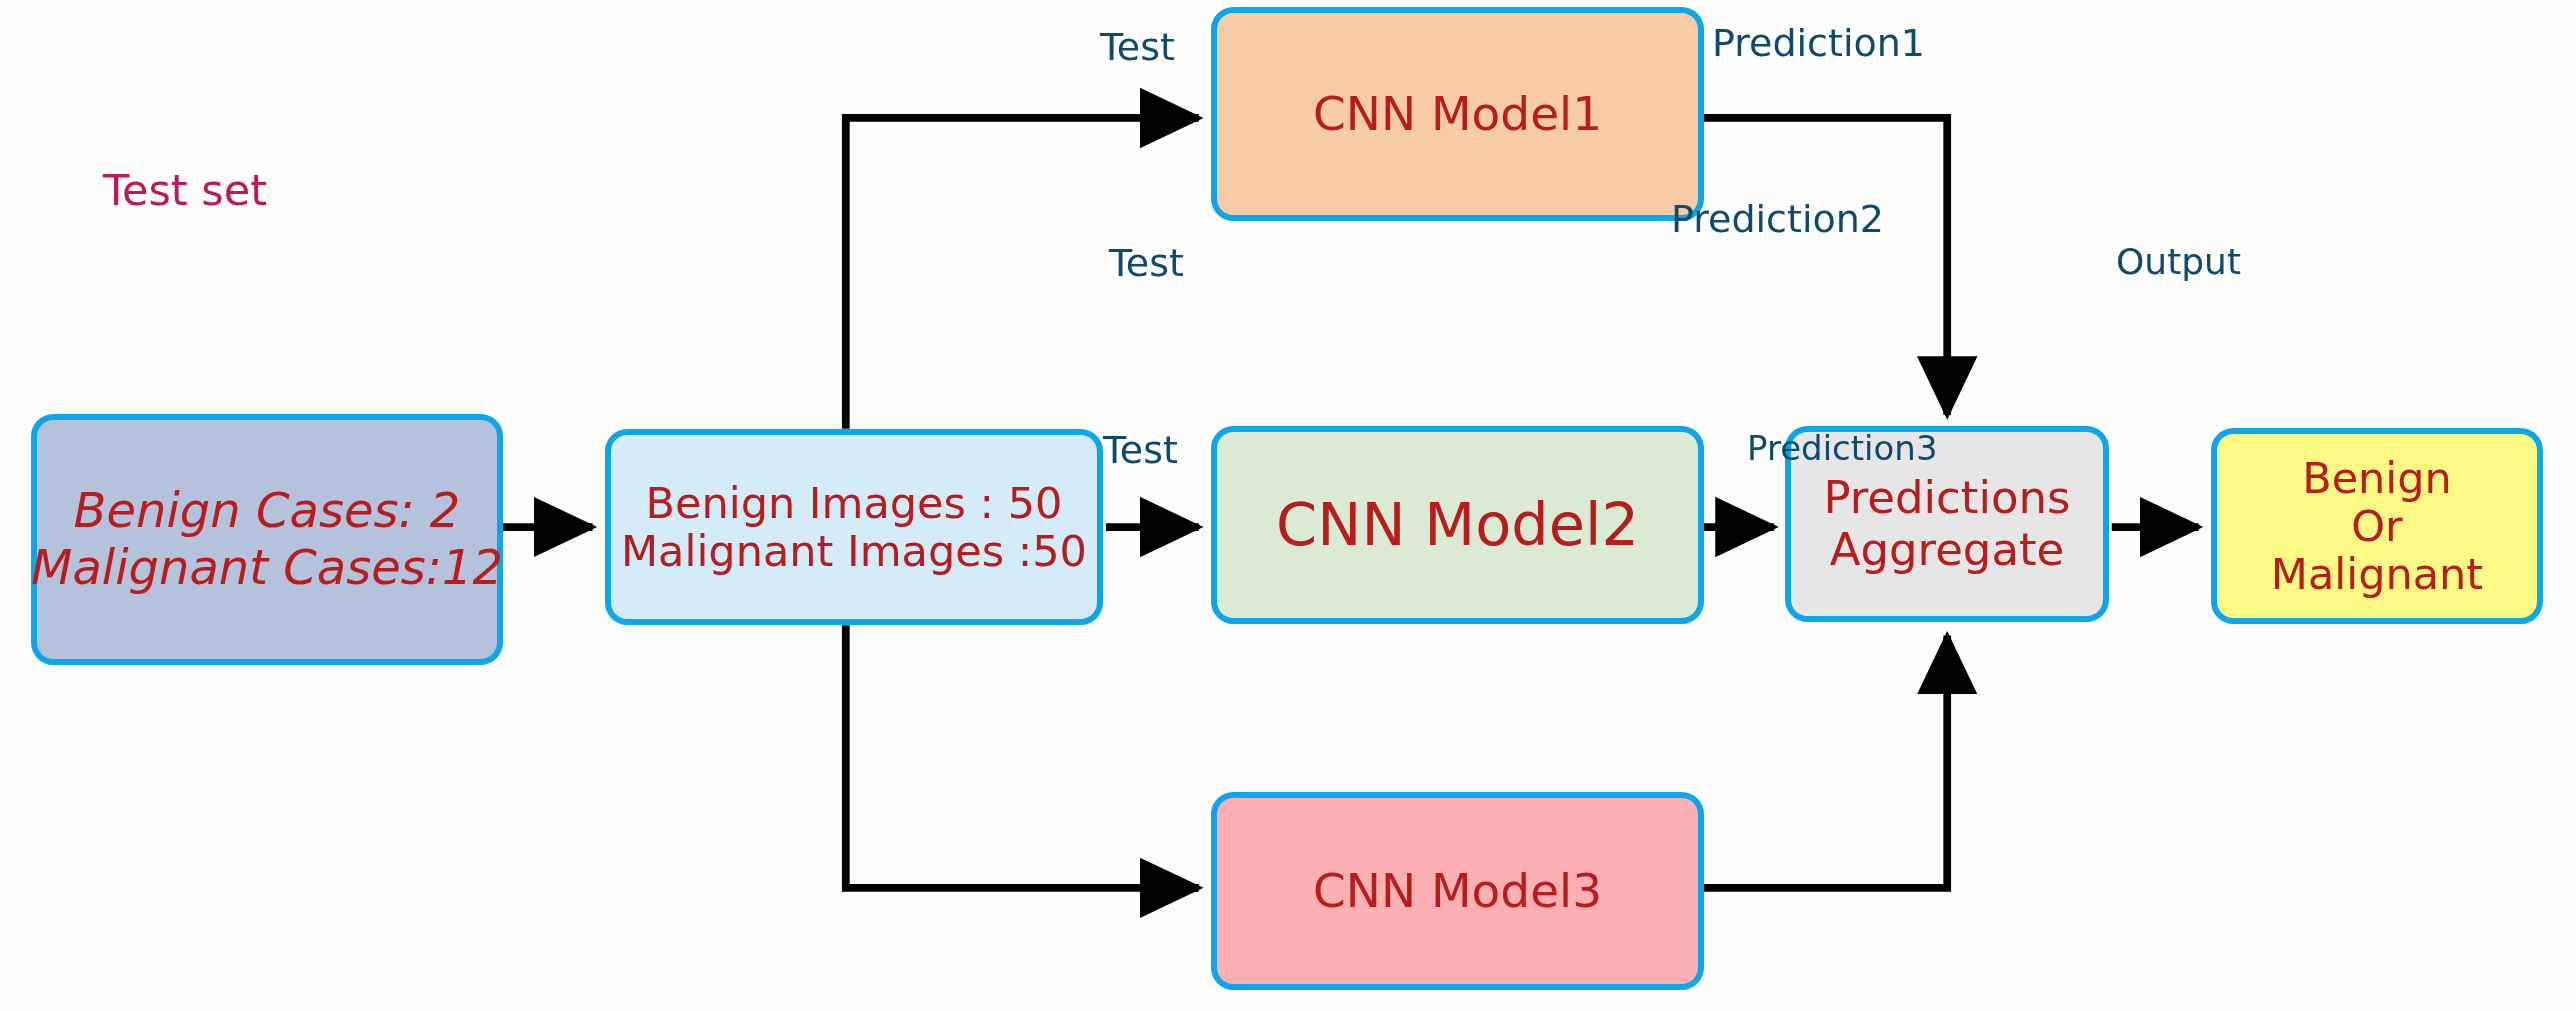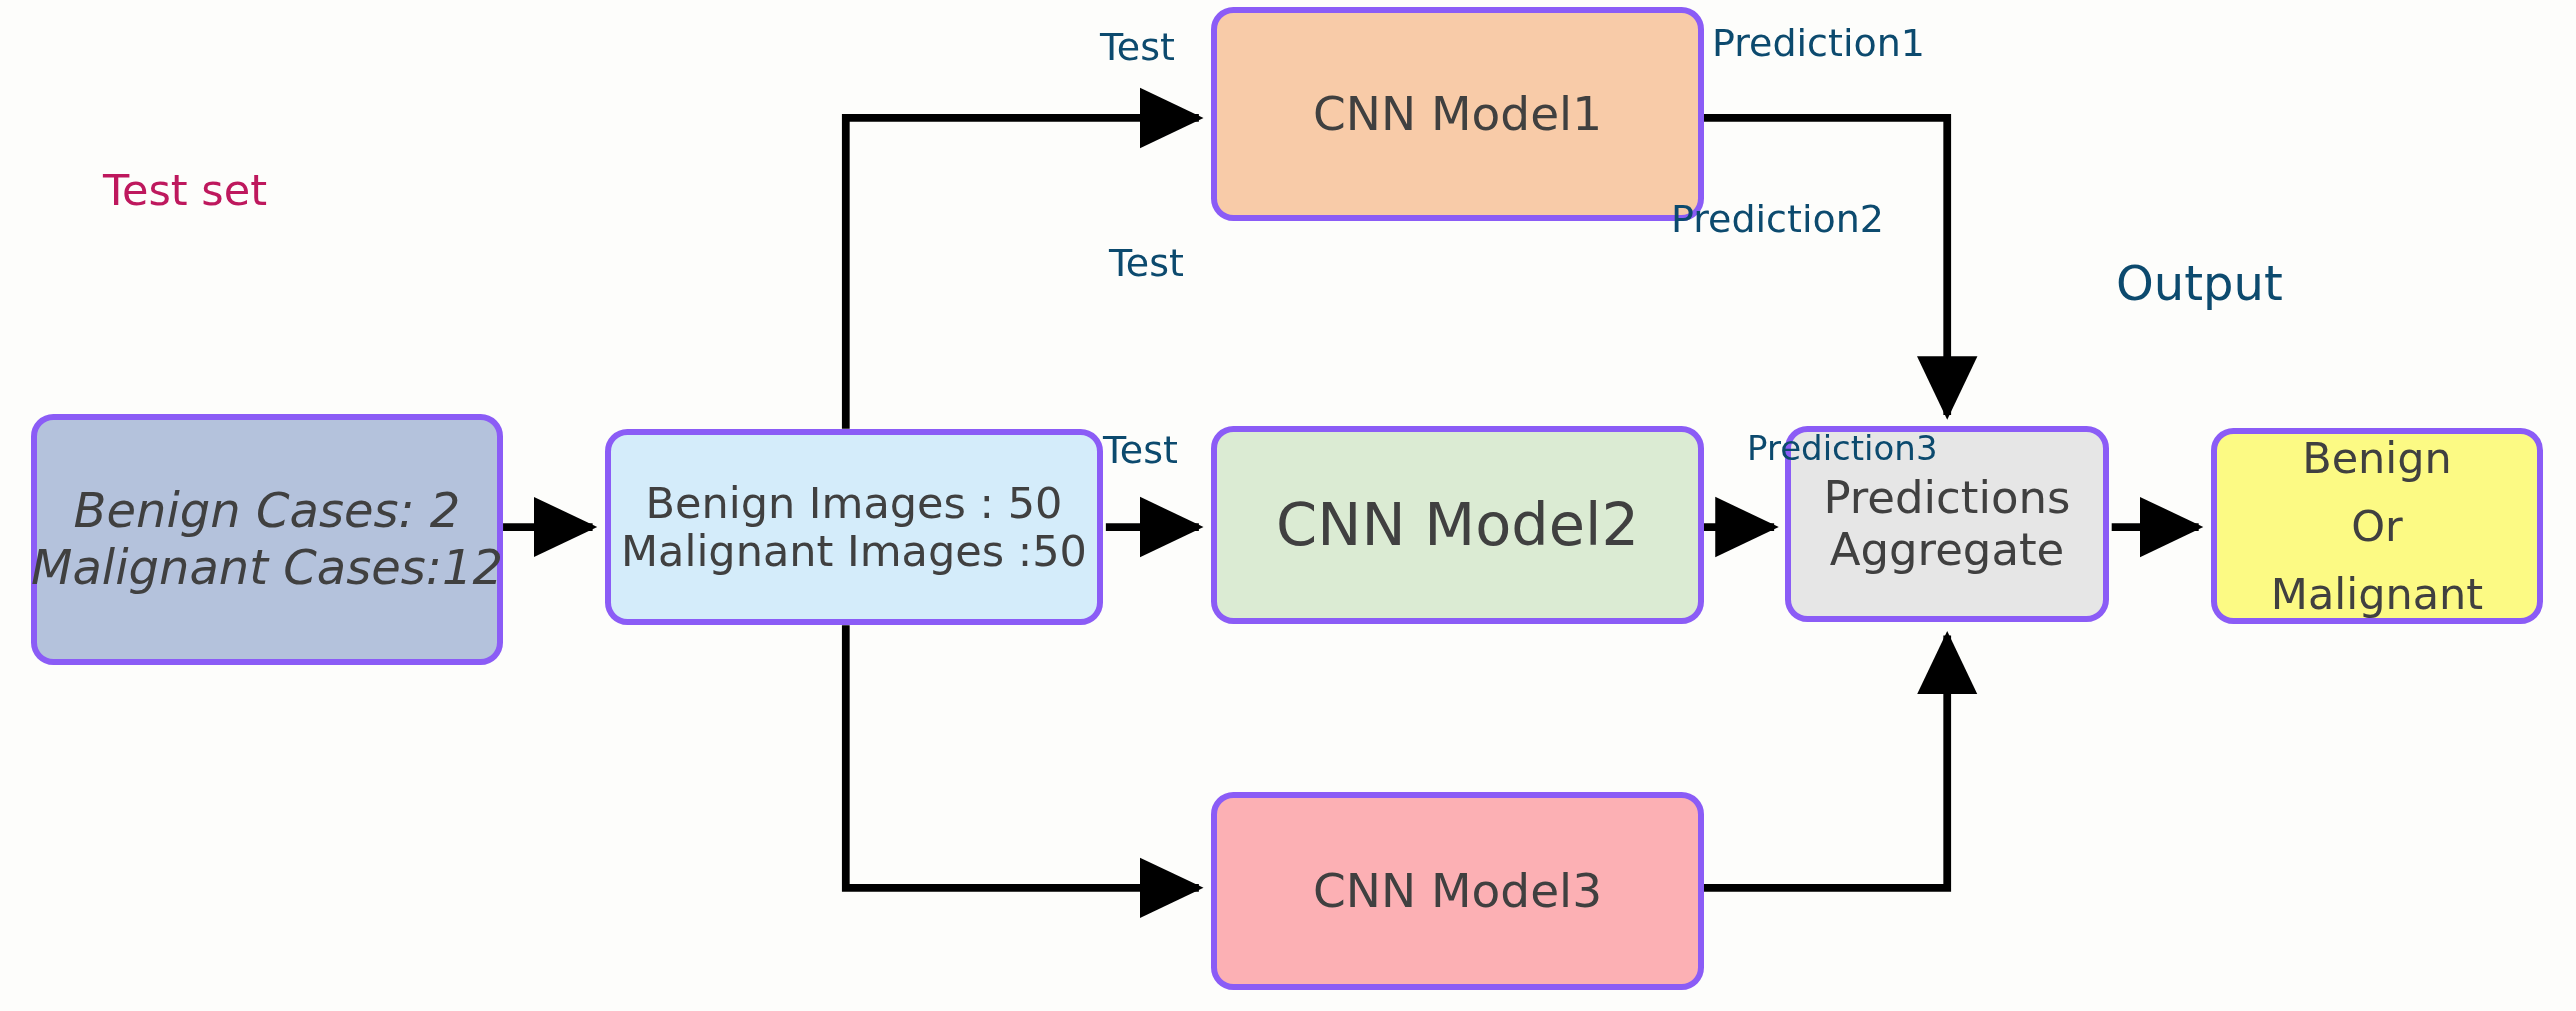--- a/index.html
+++ b/index.html
@@ -22,28 +22,28 @@
   svg#flow-svg {
     position: absolute;
     top: 0;
     left: 0;
     width: 2576px;
     height: 1011px;
   }
   .node-box {
     position: absolute;
     box-sizing: border-box;
-    border: 6px solid #8b5cf6;
+    border: 6px solid #0ea5e9;
     border-radius: 22.4px;
     display: flex;
     flex-direction: column;
     align-items: center;
     justify-content: center;
     text-align: center;
-    color: #404040;
+    color: #b91c1c;
     line-height: 1.12;
     white-space: nowrap;
   }
   .node-line {
     display: block;
   }
   .edge-label {
     position: absolute;
     color: #0c4a6e;
     white-space: nowrap;
@@ -93,33 +93,32 @@
     left: 1785px; top: 426px; width: 324px; height: 196px;
     background: #e6e6e6;
     font-size: 45px;
   }
   #node-aggregate .node-line { margin: 0.9px 0; }
 
   #node-output {
     left: 2211px; top: 428px; width: 332px; height: 196px;
     background: #fcfa84;
     font-size: 43px;
-    gap: 20px;
   }
   #node-output .node-line { margin: 0; }
 
   
   #label-test-set-caption { left: 103px; top: 169px; font-size: 43px; }
   #label-test-1 { left: 1100px; top: 28px;  font-size: 38px; }
   #label-test-2 { left: 1109px; top: 244px; font-size: 38px; }
   #label-test-3 { left: 1103px; top: 431px; font-size: 38px; }
   #label-pred-1  { left: 1712px; top: 24px;  font-size: 38px; }
   #label-pred-2  { left: 1671px; top: 200px; font-size: 38px; }
   #label-pred-3  { left: 1747px; top: 431px; font-size: 34px; }
-  #label-output  { left: 2116px; top: 244px; font-size: 48px; margin-top: 15px; }
+  #label-output  { left: 2116px; top: 244px; font-size: 36px; }
 </style>
 </head>
 <body>
 
 <div id="diagram-root" style="background: rgb(253, 253, 251);">
 
   <svg id="flow-svg" viewBox="0 0 2991 1174">
     <defs>
       <marker id="arrow-r" markerWidth="9" markerHeight="9" refX="7.6" refY="4.5" orient="auto" markerUnits="strokeWidth">
         <path d="M0,0.6 L8.2,4.5 L0,8.4 z" fill="#000000"></path>

